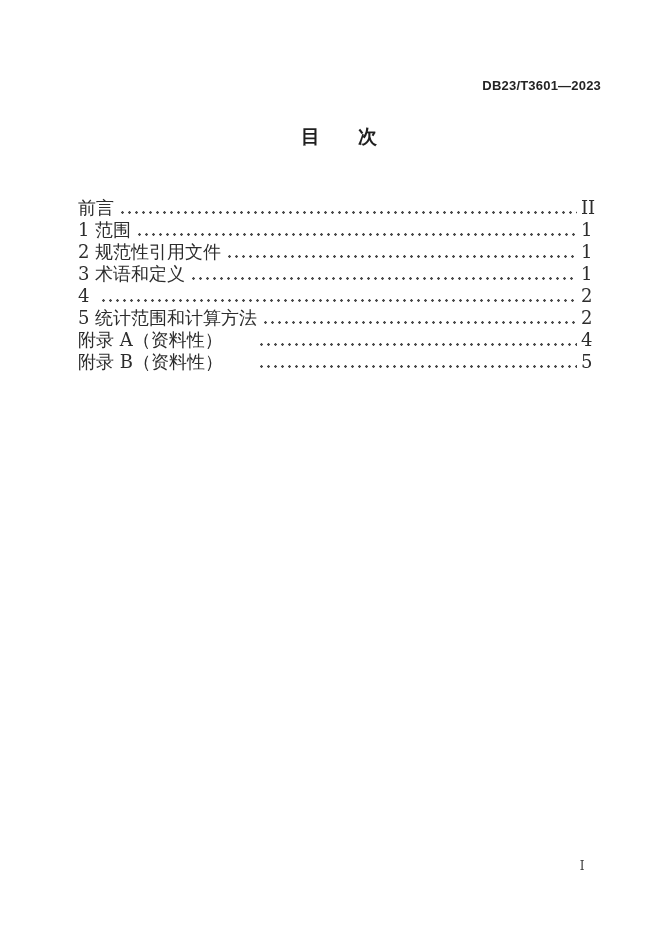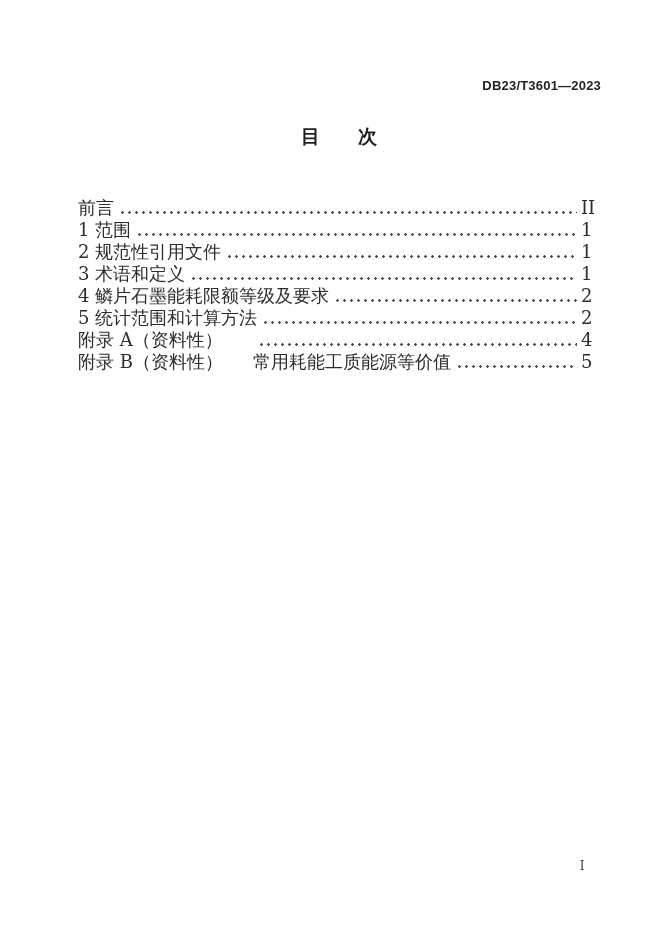--- a/index.html
+++ b/index.html
@@ -116,41 +116,39 @@
 
     <div class="toc-row row-num">
       <span class="toc-num">3</span>
       <span class="toc-label">术语和定义</span>
       <span class="toc-leader"></span>
       <span class="toc-page">1</span>
     </div>
 
     <div class="toc-row row-num">
       <span class="toc-num">4</span>
-      <span class="toc-label">鳞片石墨能耗限额等级及要求</span>
       <span class="toc-leader"></span>
       <span class="toc-page">2</span>
     </div>
 
     <div class="toc-row row-num">
       <span class="toc-num">5</span>
       <span class="toc-label">统计范围和计算方法</span>
       <span class="toc-leader"></span>
       <span class="toc-page">2</span>
     </div>
 
     <div class="toc-row row-appendix">
       <span class="toc-num">附录 A（资料性）</span>
       <span class="toc-leader"></span>
       <span class="toc-page">4</span>
     </div>
 
     <div class="toc-row row-appendix">
       <span class="toc-num">附录 B（资料性）</span>
-      <span class="toc-label">常用耗能工质能源等价值</span>
       <span class="toc-leader"></span>
       <span class="toc-page">5</span>
     </div>
 
   </div>
 
   <div class="footer-page">I</div>
 
 </div>
 

